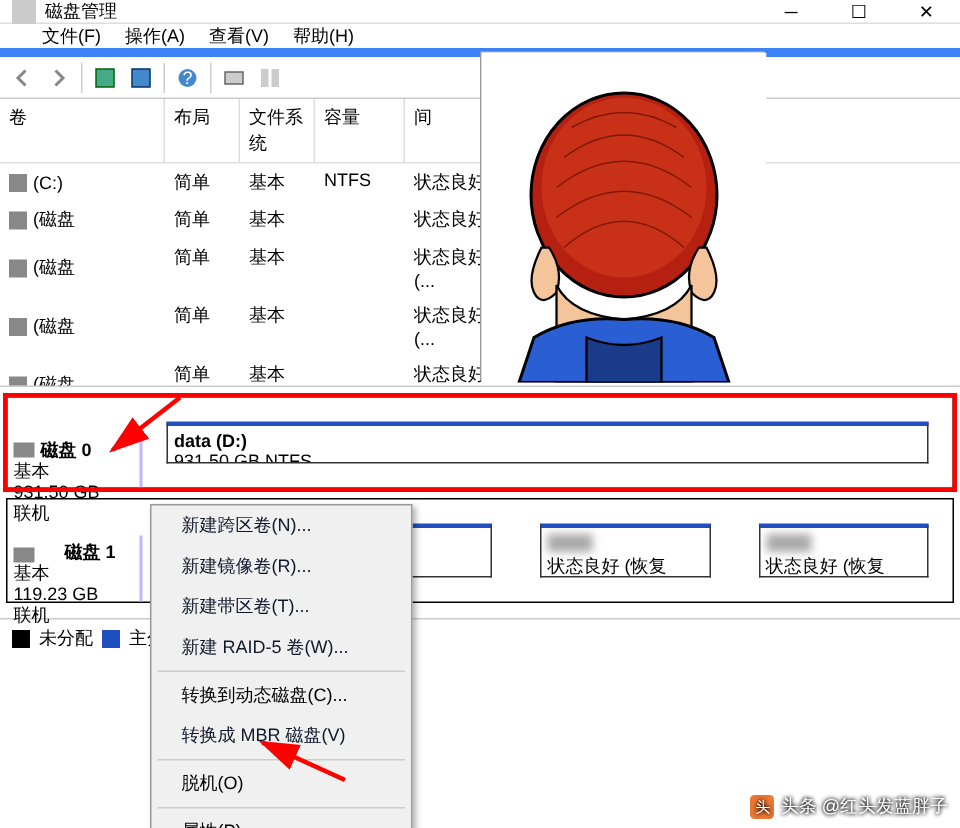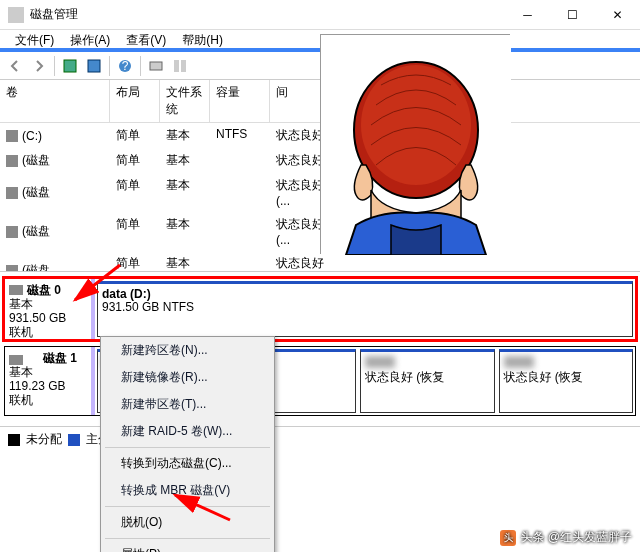--- a/index.html
+++ b/index.html
@@ -1,26 +1,26 @@
 <!DOCTYPE html>
 <html><head>
 <meta charset="utf-8">
 <style>
 * { box-sizing: border-box; margin: 0; padding: 0; font-family: "Microsoft YaHei", "SimSun", sans-serif; font-size: 12px; }
 body { width: 640px; height: 552px; background: #fff; overflow: hidden; position: relative; }
 
 
-.titlebar { height: 30px; background: #fff; border-bottom: 1px solid #ddd; display: flex; align-items: center; padding-left: 8px; }
+.titlebar { height: 16px; background: #fff; border-bottom: 1px solid #ddd; display: flex; align-items: center; padding-left: 8px; }
 .titlebar .icon { width: 16px; height: 16px; background: #ccc; margin-right: 6px; display: inline-block; }
 .titlebar .title { flex: 1; }
 .winbtns { display: flex; }
 .winbtn { width: 45px; height: 30px; display: flex; align-items: center; justify-content: center; color: #000; }
 
 
-.menubar { height: 22px; display: flex; padding-left: 7px; border-bottom: 4px solid #3b82f6; }
+.menubar { height: 22px; display: flex; align-items: center; padding-left: 20px; border-bottom: 6px solid #3b82f6; }
 .menubar span { padding: 2px 8px; cursor: default; }
 
 
 .toolbar { height: 28px; display: flex; align-items: center; padding-left: 4px; border-bottom: 1px solid #ccc; gap: 2px; }
 .tbtn { width: 22px; height: 22px; border: 1px solid transparent; display: inline-flex; align-items: center; justify-content: center; }
 .tbtn svg { width: 16px; height: 16px; }
 .tsep { width: 1px; height: 20px; background: #ccc; margin: 0 2px; }
 
 
 .table-wrap { border-bottom: 1px solid #ccc; height: 192px; overflow: hidden; }
@@ -33,24 +33,24 @@
 .volicon { width: 12px; height: 12px; background: #888; display: inline-block; }
 .blur { filter: blur(3px); background: #aaa; width: 30px; height: 12px; display: inline-block; }
 
 
 .cartoon { position: absolute; top: 34px; left: 320px; width: 190px; height: 220px; border: 1px solid #999; background: #fff; z-index: 5; }
 
 
 .diskview { padding: 4px; }
 .diskrow { display: flex; border: 1px solid #000; margin-bottom: 6px; height: 62px; }
 .diskrow.highlighted { outline: 3px solid #ff0000; outline-offset: -1px; position: relative; }
-.diskheader { width: 90px; padding: 4px; border-right: 4px solid #c4b5fd; font-size: 11px; line-height: 14px; }
+.diskheader { width: 90px; padding: 4px; border-right: 2px solid #c4b5fd; font-size: 11px; line-height: 14px; margin-top: 24px; }
 .diskheader .dname { font-weight: bold; }
 .dbody { flex: 1; display: flex; }
-.partition { border: 1px solid #333; border-top: 3px solid #2050c0; padding: 4px; margin: 2px; flex: 1; font-size: 11px; line-height: 13px; overflow: hidden; }
+.partition { border: 1px solid #333; border-top: 3px solid #2050c0; padding: 4px; margin: 16px; flex: 1; font-size: 11px; line-height: 13px; overflow: hidden; }
 .partition .pname { font-weight: bold; }
 
 
 .legend { display: flex; align-items: center; gap: 6px; padding: 4px 8px; border-top: 1px solid #ccc; }
 .legbox { width: 12px; height: 12px; display: inline-block; }
 .legbox.unalloc { background: #000; }
 .legbox.primary { background: #2050c0; }
 
 
 .ctxmenu { position: absolute; left: 100px; top: 336px; width: 175px; background: #f0f0f0; border: 1px solid #999; box-shadow: 2px 2px 4px rgba(0,0,0,.3); z-index: 20; }

